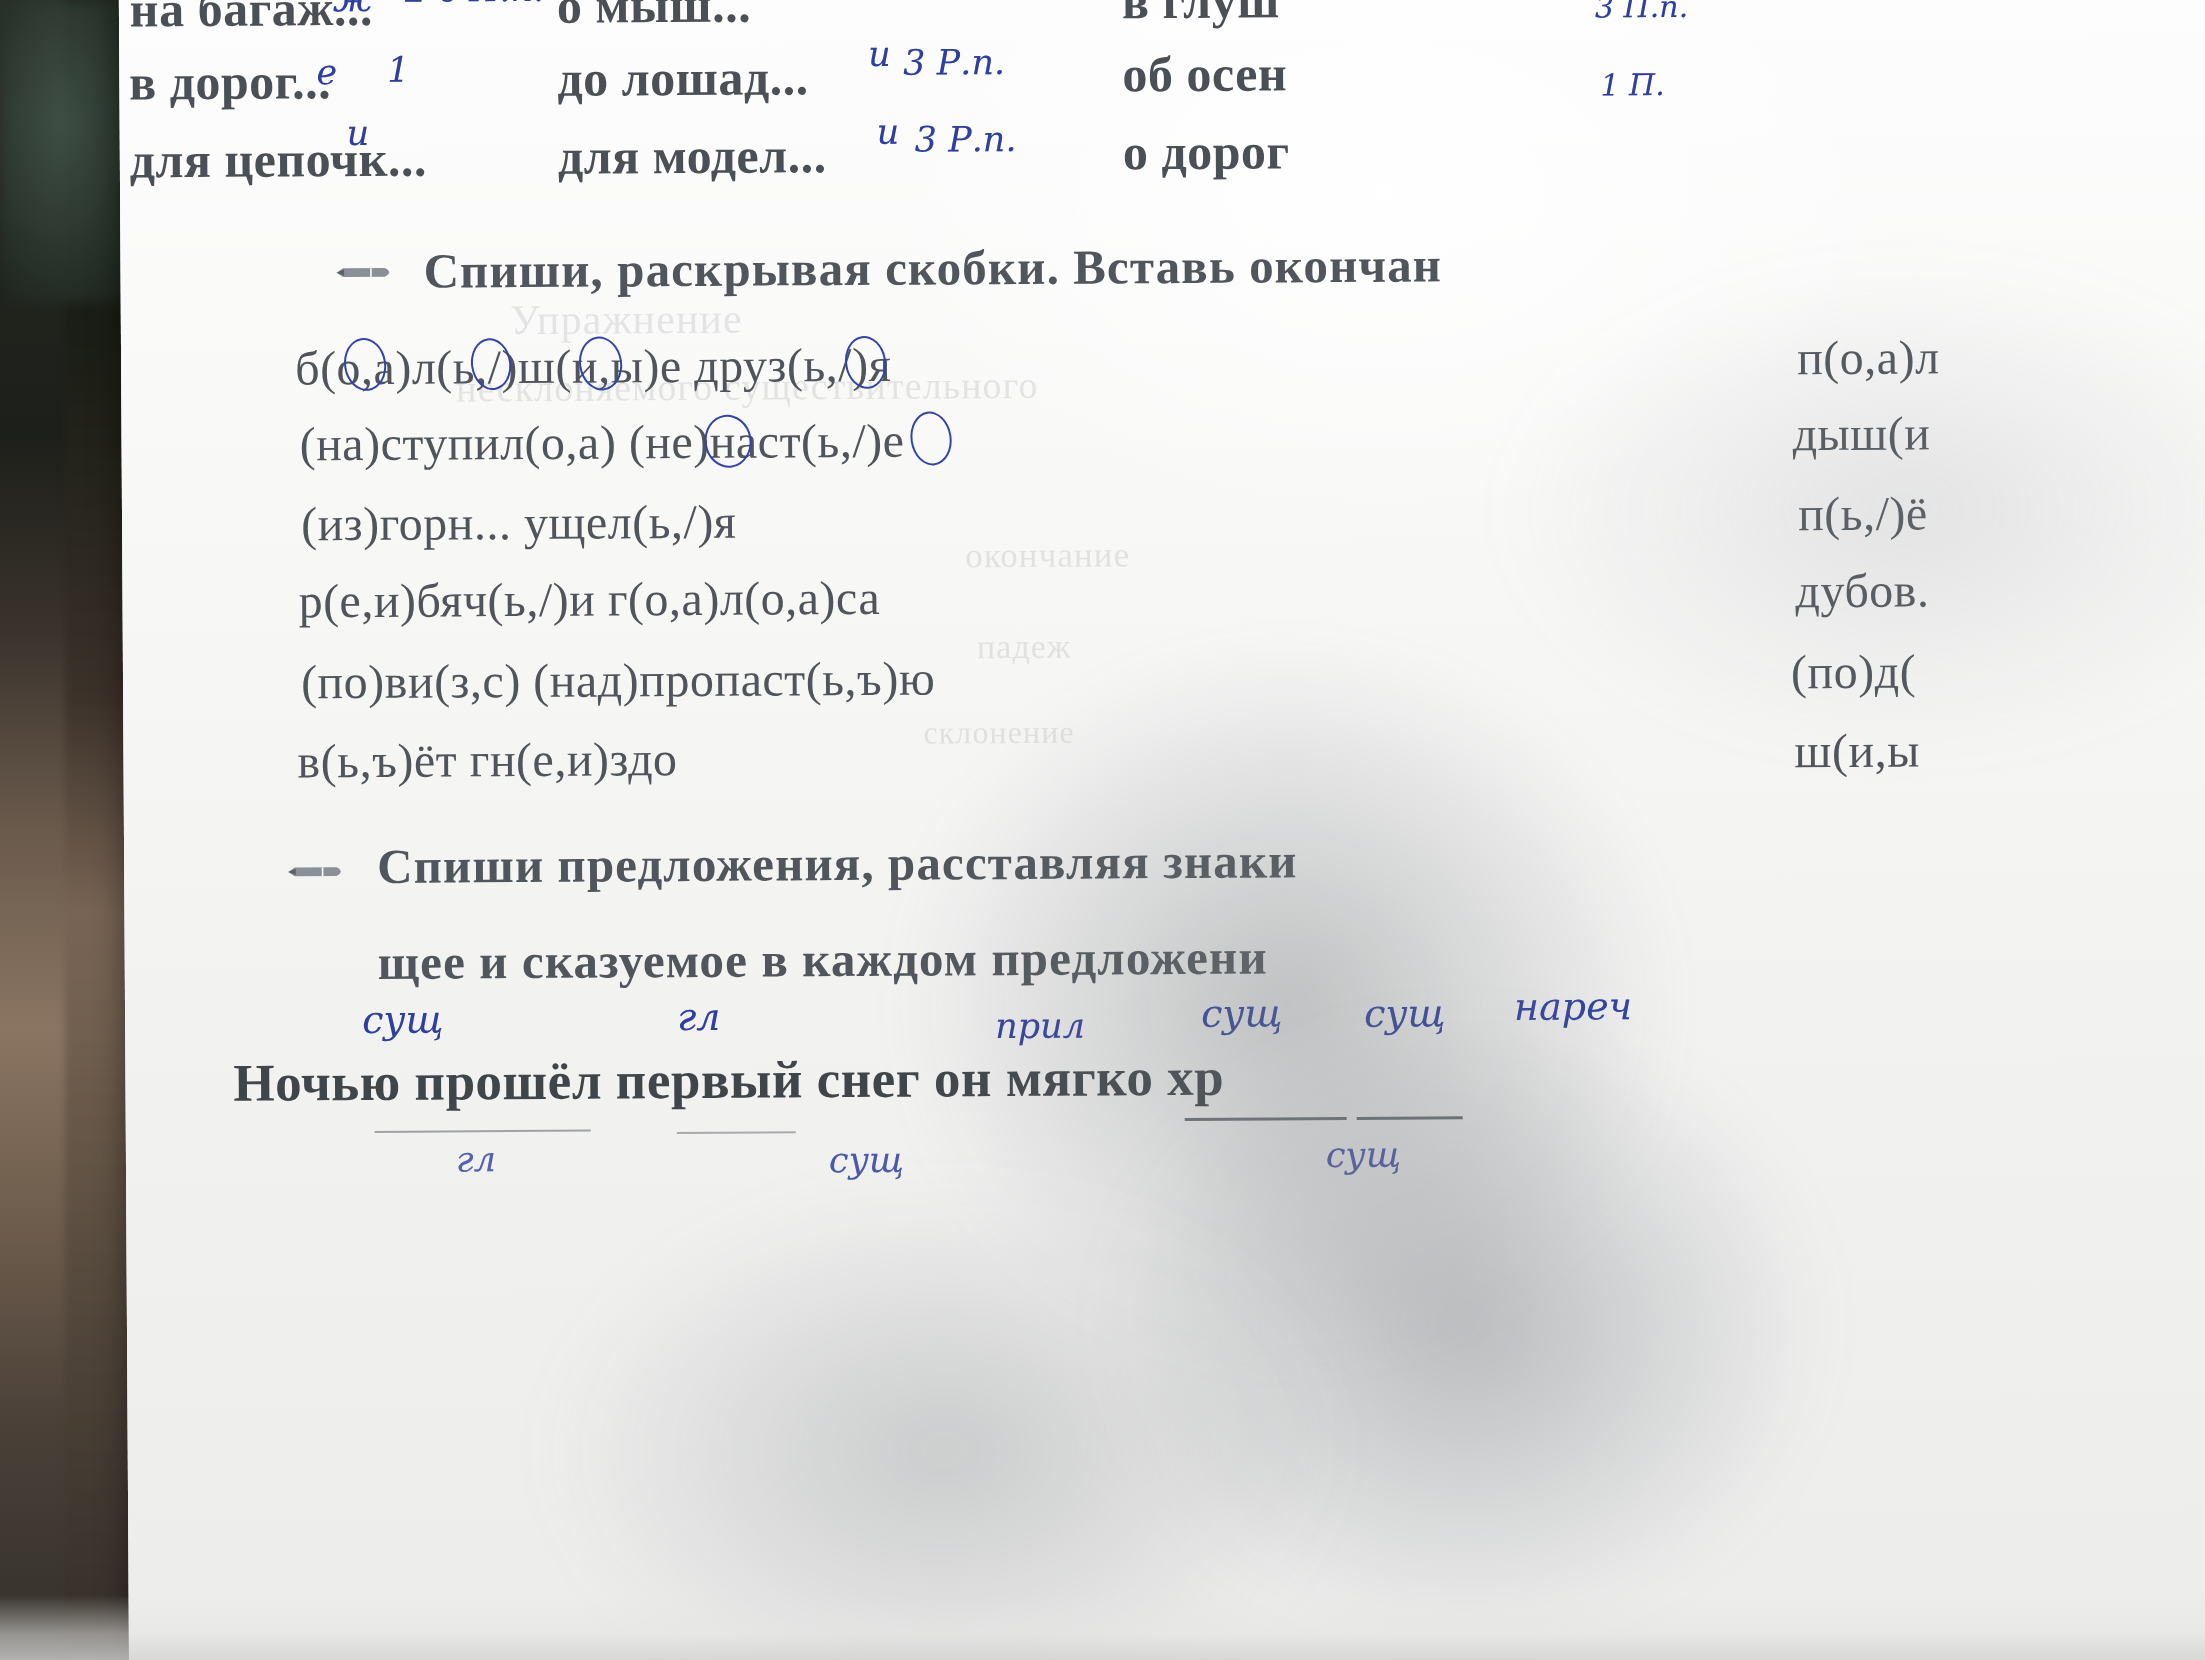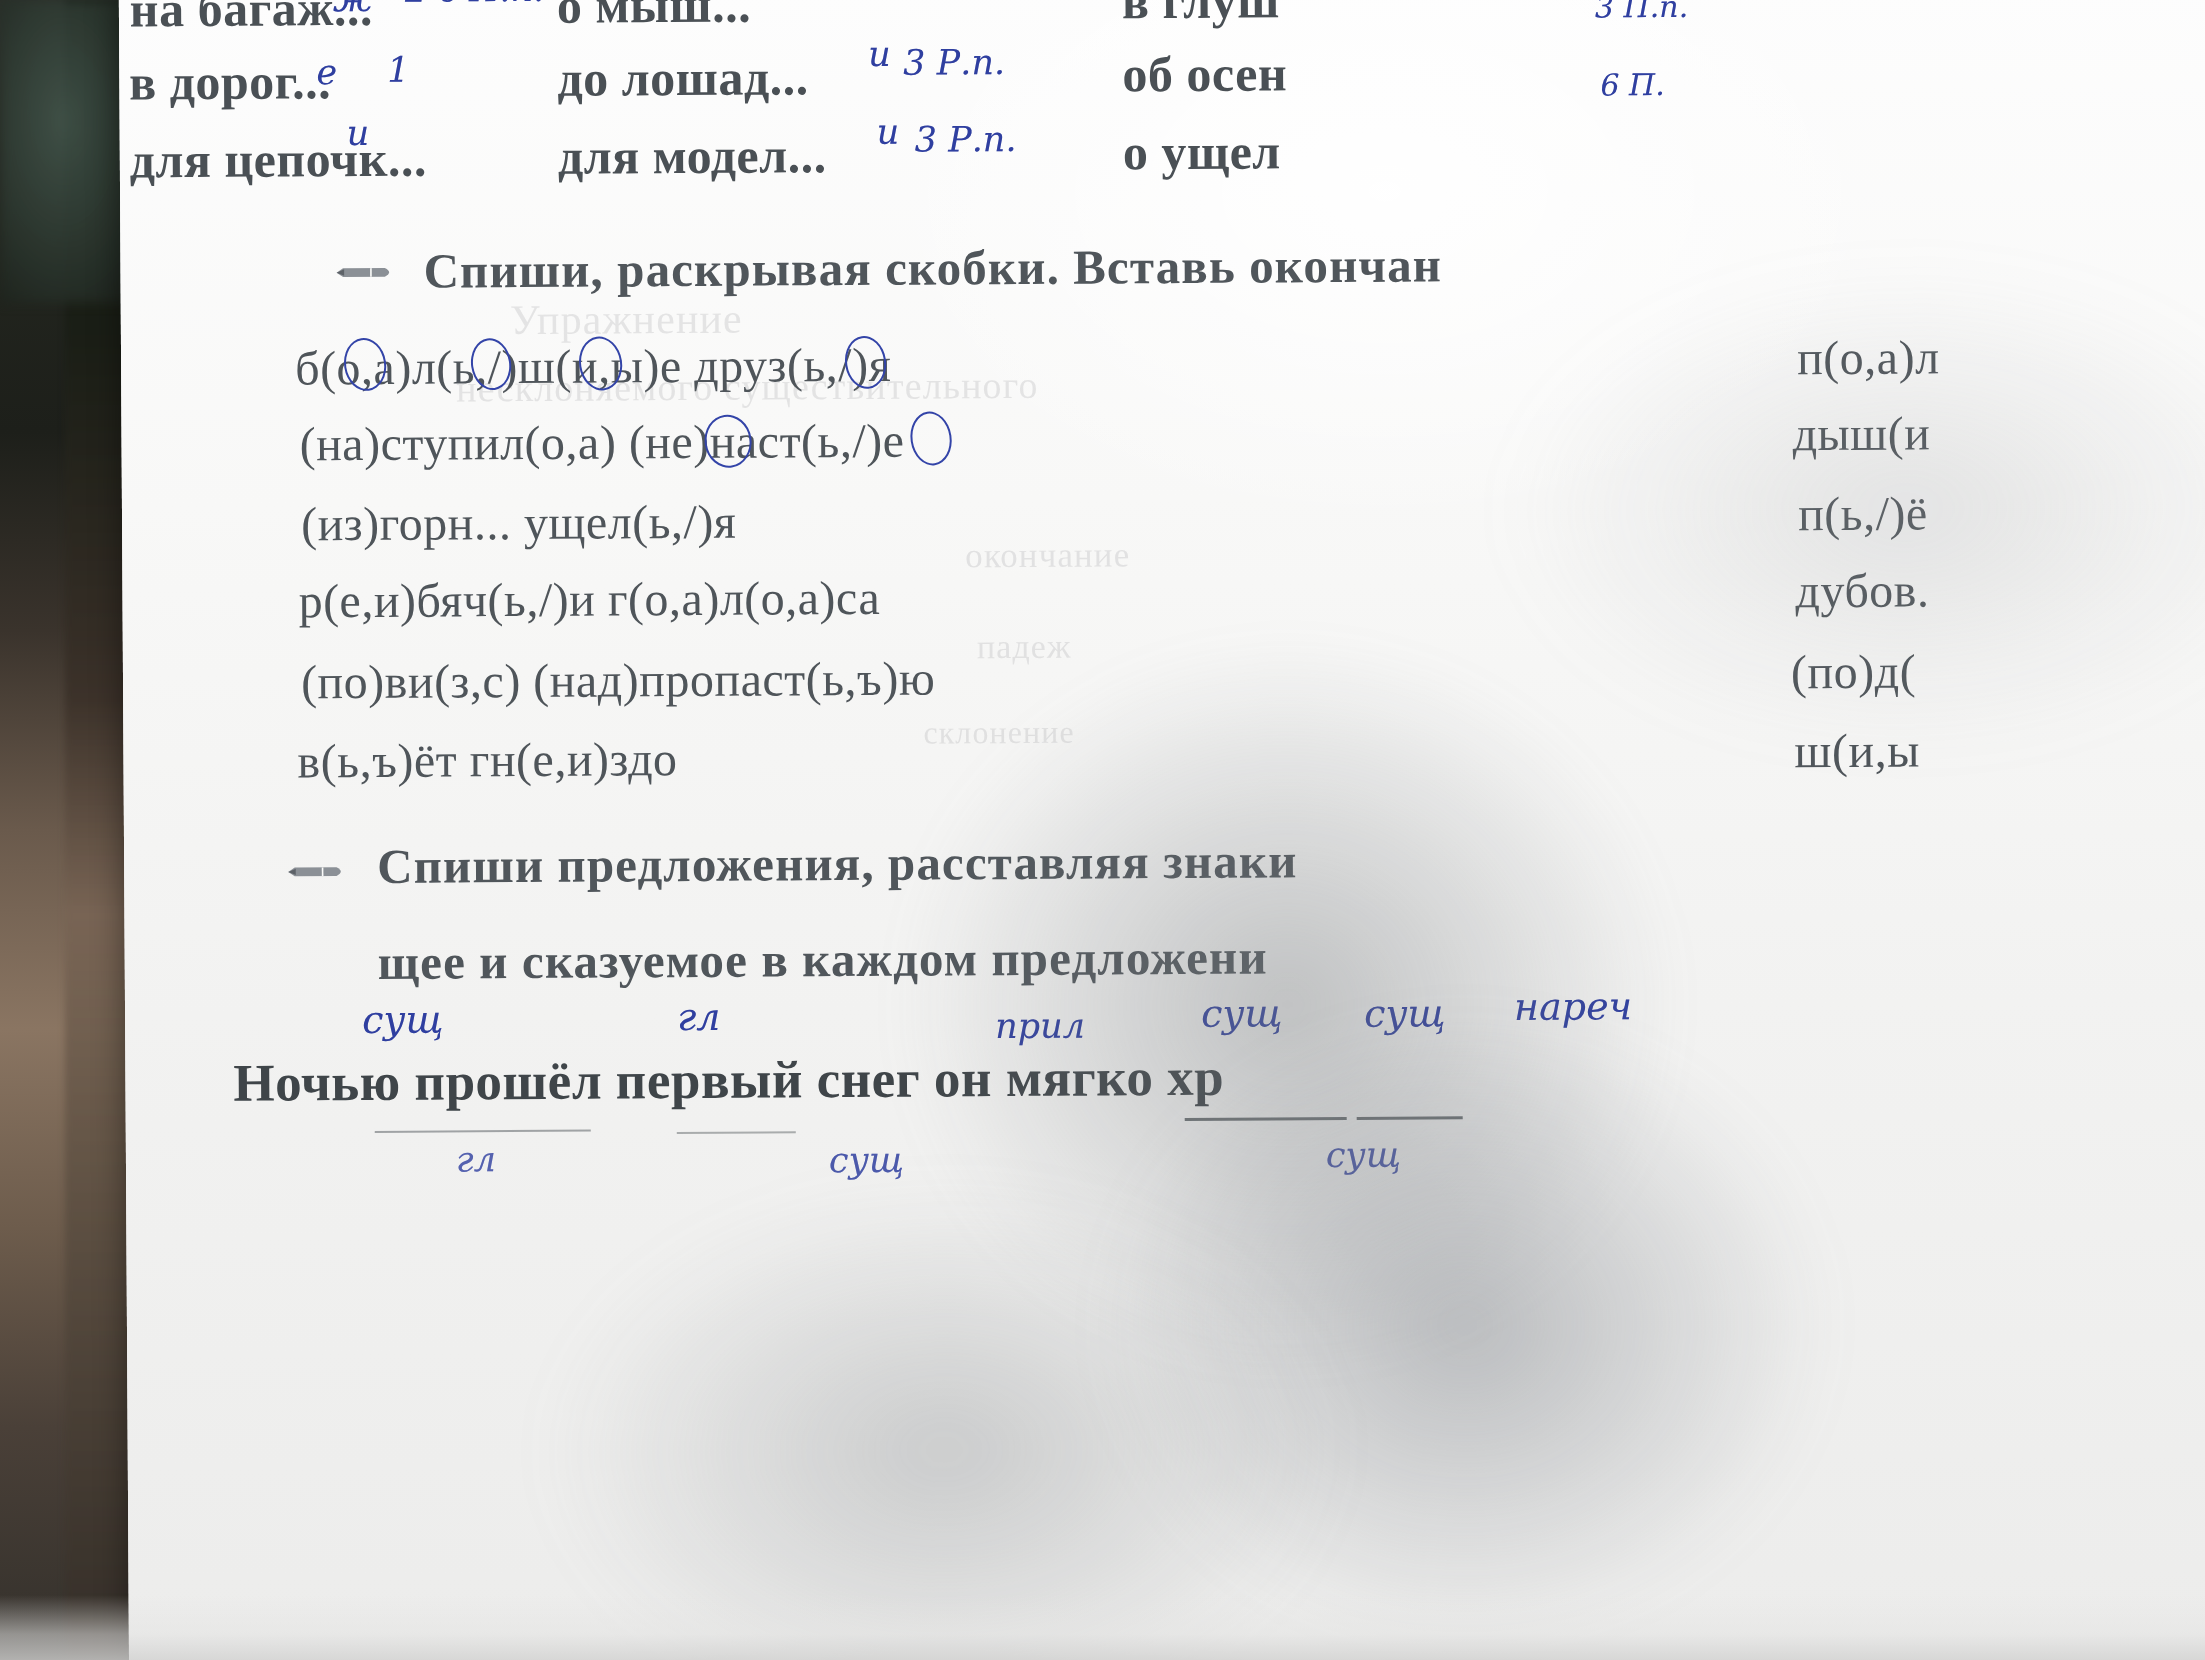--- a/index.html
+++ b/index.html
@@ -202,36 +202,36 @@
     <div class="ptext row-top" style="left:10.8px; top:-15px;">на багаж...</div>
     <div class="ptext row-top" style="left:9.7px; top:58px;">в дорог...</div>
     <div class="ptext row-top" style="left:9.7px; top:136px;">для цепочк...</div>
 
     <div class="ptext row-top" style="left:438px; top:-16px;">о мыш...</div>
     <div class="ptext row-top" style="left:438px; top:57px;">до лошад...</div>
     <div class="ptext row-top" style="left:438px; top:135px;">для модел...</div>
 
     <div class="ptext row-top" style="left:1003px; top:-17.3px;">в глуш</div>
     <div class="ptext row-top" style="left:1003px; top:56px;">об осен</div>
-    <div class="ptext row-top" style="left:1003px; top:134px;">о ущел</div>
+    <div class="ptext row-top" style="left:1003px; top:134px;">о дорог</div>
 
     <div class="hw hw-md" style="left:214px; top:-15px;">ж</div>
     <div class="hw hw-md" style="left:286px; top:-24px;">2 с П.п.</div>
     <div class="hw hw-md" style="left:197px; top:58px;">е</div>
     <div class="hw hw-md" style="left:268px; top:56px;">1</div>
     <div class="hw hw-md" style="left:227px; top:119px;">и</div>
 
     <div class="hw hw-sm" style="left:754px; top:-26px;">3 скл</div>
     <div class="hw hw-md" style="left:749px; top:43px;">и</div>
     <div class="hw hw-md" style="left:784px; top:52px;">3 Р.п.</div>
     <div class="hw hw-md" style="left:757px; top:121px;">и</div>
     <div class="hw hw-md" style="left:795px; top:129px;">3 Р.п.</div>
 
     <div class="hw hw-sm" style="left:1476px; top:3.2px;">3 П.п.</div>
-    <div class="hw hw-sm" style="left:1481px; top:81px;">6 П.</div>
+    <div class="hw hw-sm" style="left:1481px; top:81px;">1 П.</div>
 
     <svg class="pencil" style="left:215px; top:266px;" viewBox="0 0 110 46">
       <path d="M2 23 L14 15 L92 15 Q108 23 92 31 L14 31 Z" fill="#8b9096"></path>
       <path d="M2 23 L16 17 L16 29 Z" fill="#5d6268"></path>
       <path d="M66 15 L66 31" stroke="#fbfbfa" stroke-width="3"></path>
     </svg>
     <div class="ptext task" style="left:303px; top:249px;">Спиши, раскрывая скобки. Вставь окончан</div>
 
     <div class="ptext ex" style="left:174px; top:346px;">б(о,а)л(ь,/)ш(и,ы)е друз(ь,/)я</div>
     <div class="ptext ex" style="left:178px; top:422px;">(на)ступил(о,а) (не)наст(ь,/)е</div>

